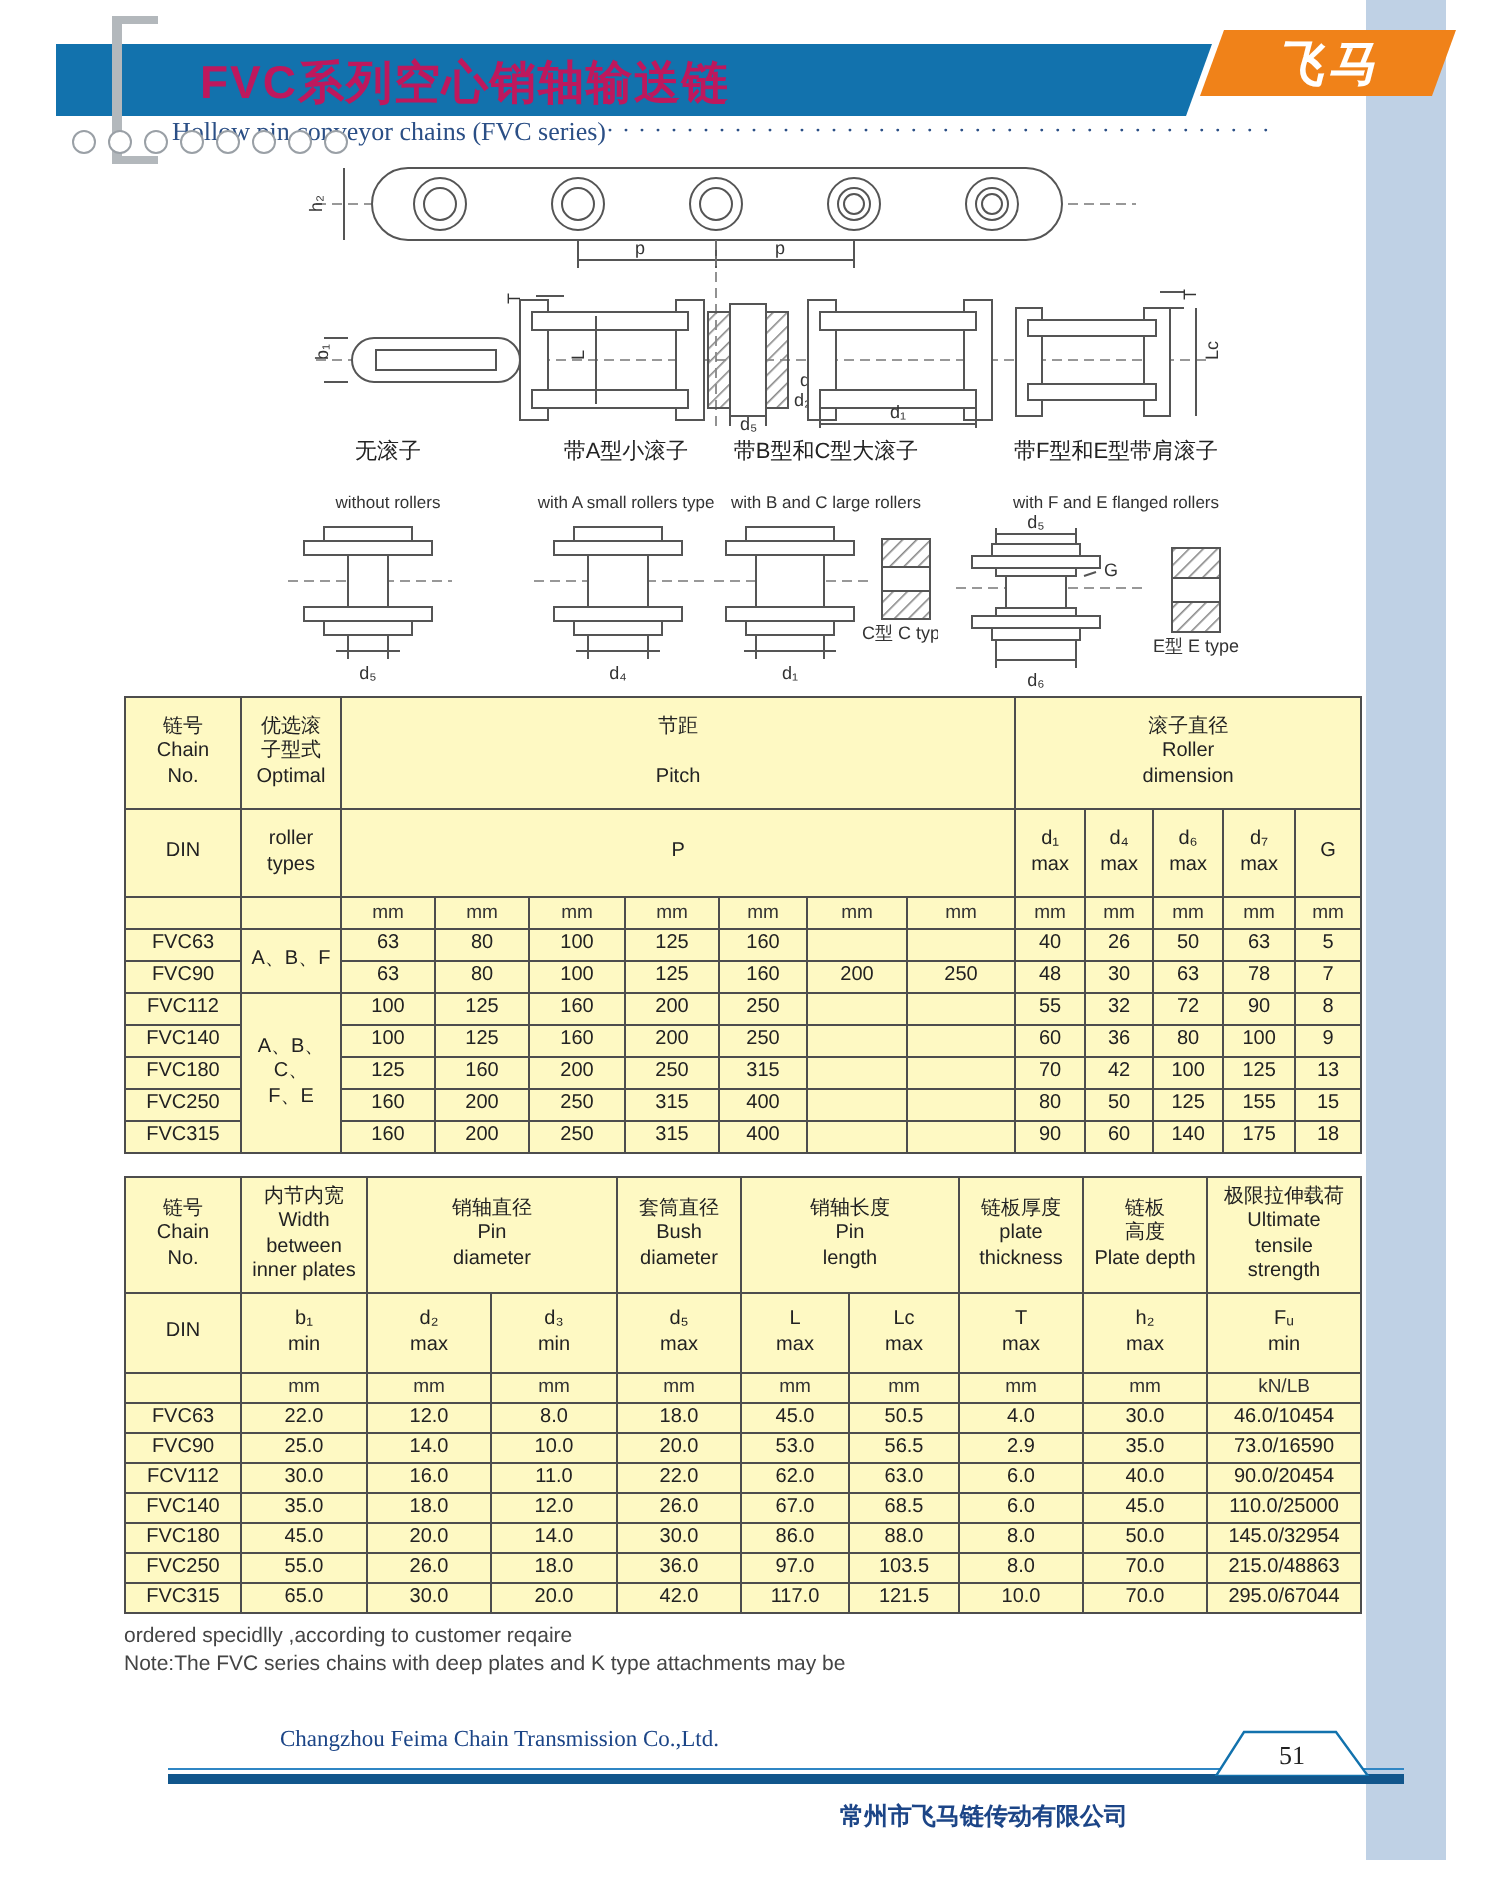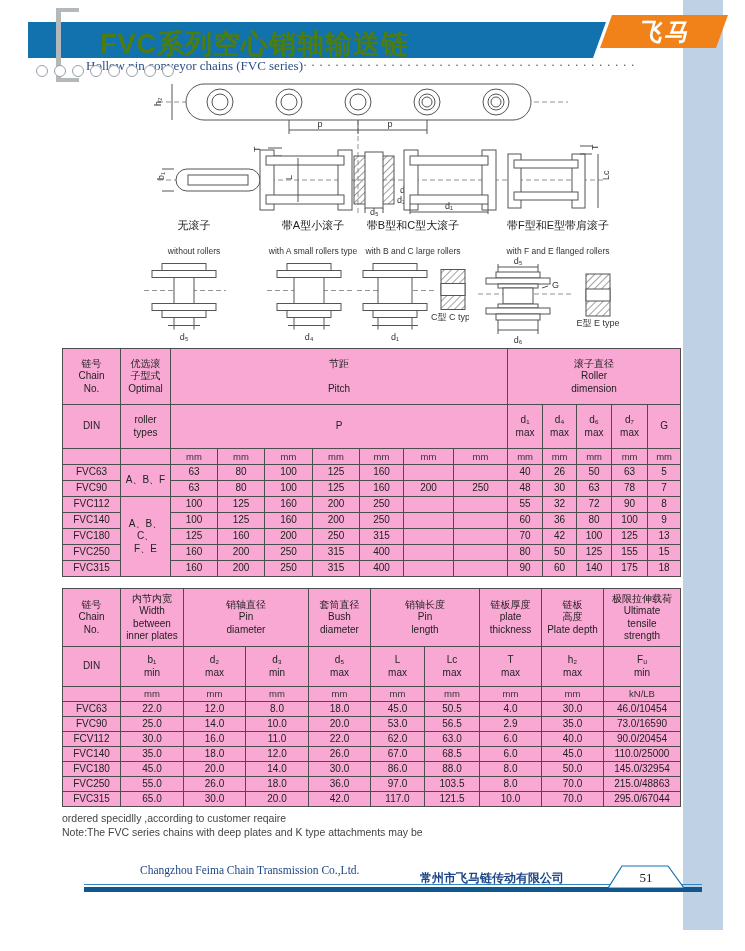--- a/index.html
+++ b/index.html
@@ -3,21 +3,21 @@
 <meta charset="utf-8">
 <style>
   html,body{margin:0;padding:0;background:#fff;}
   #page{position:relative;width:745px;height:951px;background:#fff;overflow:hidden;
         font-family:"Liberation Sans",sans-serif;color:#222;}
   
   .strip{position:absolute;left:683px;top:0;width:40px;height:930px;background:#bfd1e5;z-index:0;}
   
   .bluebar{position:absolute;left:28px;top:22px;width:578px;height:36px;background:#1272ad;z-index:1;
            clip-path:polygon(0 0,100% 0,calc(100% - 13px) 100%,0 100%);}
-  .title{position:absolute;left:100px;top:26px;z-index:3;color:#4d7c0f;font-size:27px;font-weight:bold;letter-spacing:1px;}
+  .title{position:absolute;left:100px;top:26px;z-index:3;color:#be185d;font-size:23px;font-weight:bold;letter-spacing:1px;}
   .bracket{position:absolute;left:56px;top:8px;width:18px;height:66px;border-left:5px solid #b3b8bc;
            border-top:4px solid #b3b8bc;border-bottom:4px solid #b3b8bc;z-index:2;}
   .logo{position:absolute;left:606px;top:15px;width:116px;height:33px;background:#f08219;z-index:2;
         transform:skewX(-20deg);display:flex;align-items:center;justify-content:center;}
   .logo span{transform:skewX(20deg);color:#fff;font-family:"Liberation Serif",serif;font-style:italic;
         font-weight:bold;font-size:24px;letter-spacing:2px;}
   .subtitle{position:absolute;left:86px;top:58px;z-index:3;font-family:"Liberation Serif",serif;
         font-size:13px;color:#2b4f86;white-space:nowrap;}
   .subtitle .dots{letter-spacing:4px;font-size:12px;vertical-align:1px;}
   .circles{position:absolute;left:36px;top:65px;display:flex;gap:6px;z-index:3;}
@@ -26,36 +26,36 @@
   .draw{position:absolute;left:148px;top:76px;z-index:1;}
   svg .s{stroke:#555;fill:none;stroke-width:1;}
   svg .w{stroke:#555;fill:#fff;stroke-width:1;}
   svg .dash{stroke:#777;fill:none;stroke-width:0.8;stroke-dasharray:5 3;}
   svg text{fill:#333;font-family:"Liberation Sans",sans-serif;font-size:9px;}
   .rollers{position:absolute;top:218px;left:0;width:745px;z-index:1;}
   .rgroup{position:absolute;text-align:center;}
   .rgroup .zh{font-size:11px;color:#222;}
   .rgroup .en{font-size:8.5px;color:#333;margin-top:13px;}
   
-  table.t{border-collapse:collapse;table-layout:fixed;position:absolute;left:62px;z-index:1;background:#f9a8d4;}
+  table.t{border-collapse:collapse;table-layout:fixed;position:absolute;left:62px;z-index:1;background:#fef9c3;}
   table.t td{border:1px solid #4d4d4d;text-align:center;vertical-align:middle;padding:0;
              font-size:10px;line-height:1.25;color:#222;white-space:pre-line;overflow:hidden;}
   #t1{top:348px;width:618px;}
   #t2{top:588px;width:618px;}
   tr.hr1{height:56px;} tr.hr2{height:44px;} tr.u{height:16px;} tr.d{height:16px;}
   #t2 tr.hr1{height:58px;} #t2 tr.hr2{height:40px;} #t2 tr.u{height:15px;} #t2 tr.d{height:15px;}
   tr.u td{font-size:9.5px;color:#333;}
   td.hd{font-size:10.5px;}
   
   .notes{position:absolute;left:62px;top:812px;z-index:1;}
   .notes .zh{font-size:11px;color:#333;margin-bottom:3px;}
   .notes .en{font-size:10.5px;color:#444;line-height:1.3;}
   
   .f-en{position:absolute;left:140px;top:864px;font-family:"Liberation Serif",serif;font-size:11.5px;color:#1c4587;z-index:2;}
-  .f-zh{position:absolute;left:420px;top:870px;font-size:12px;font-weight:bold;color:#1c4587;z-index:2;}
+  .f-zh{position:absolute;left:420px;top:900px;font-size:12px;font-weight:bold;color:#1c4587;z-index:2;}
   .f-line1{position:absolute;left:84px;top:884px;width:618px;height:1px;background:#2f86c4;z-index:1;}
   .f-line2{position:absolute;left:84px;top:887px;width:618px;height:5px;background:#11568c;z-index:1;}
   .pagebox{position:absolute;left:606px;top:864px;z-index:3;}
   .pagebox text{font-family:"Liberation Serif",serif;font-size:13px;fill:#222;}
 </style>
 </head>
 <body>
 
 <div id="page">
 

